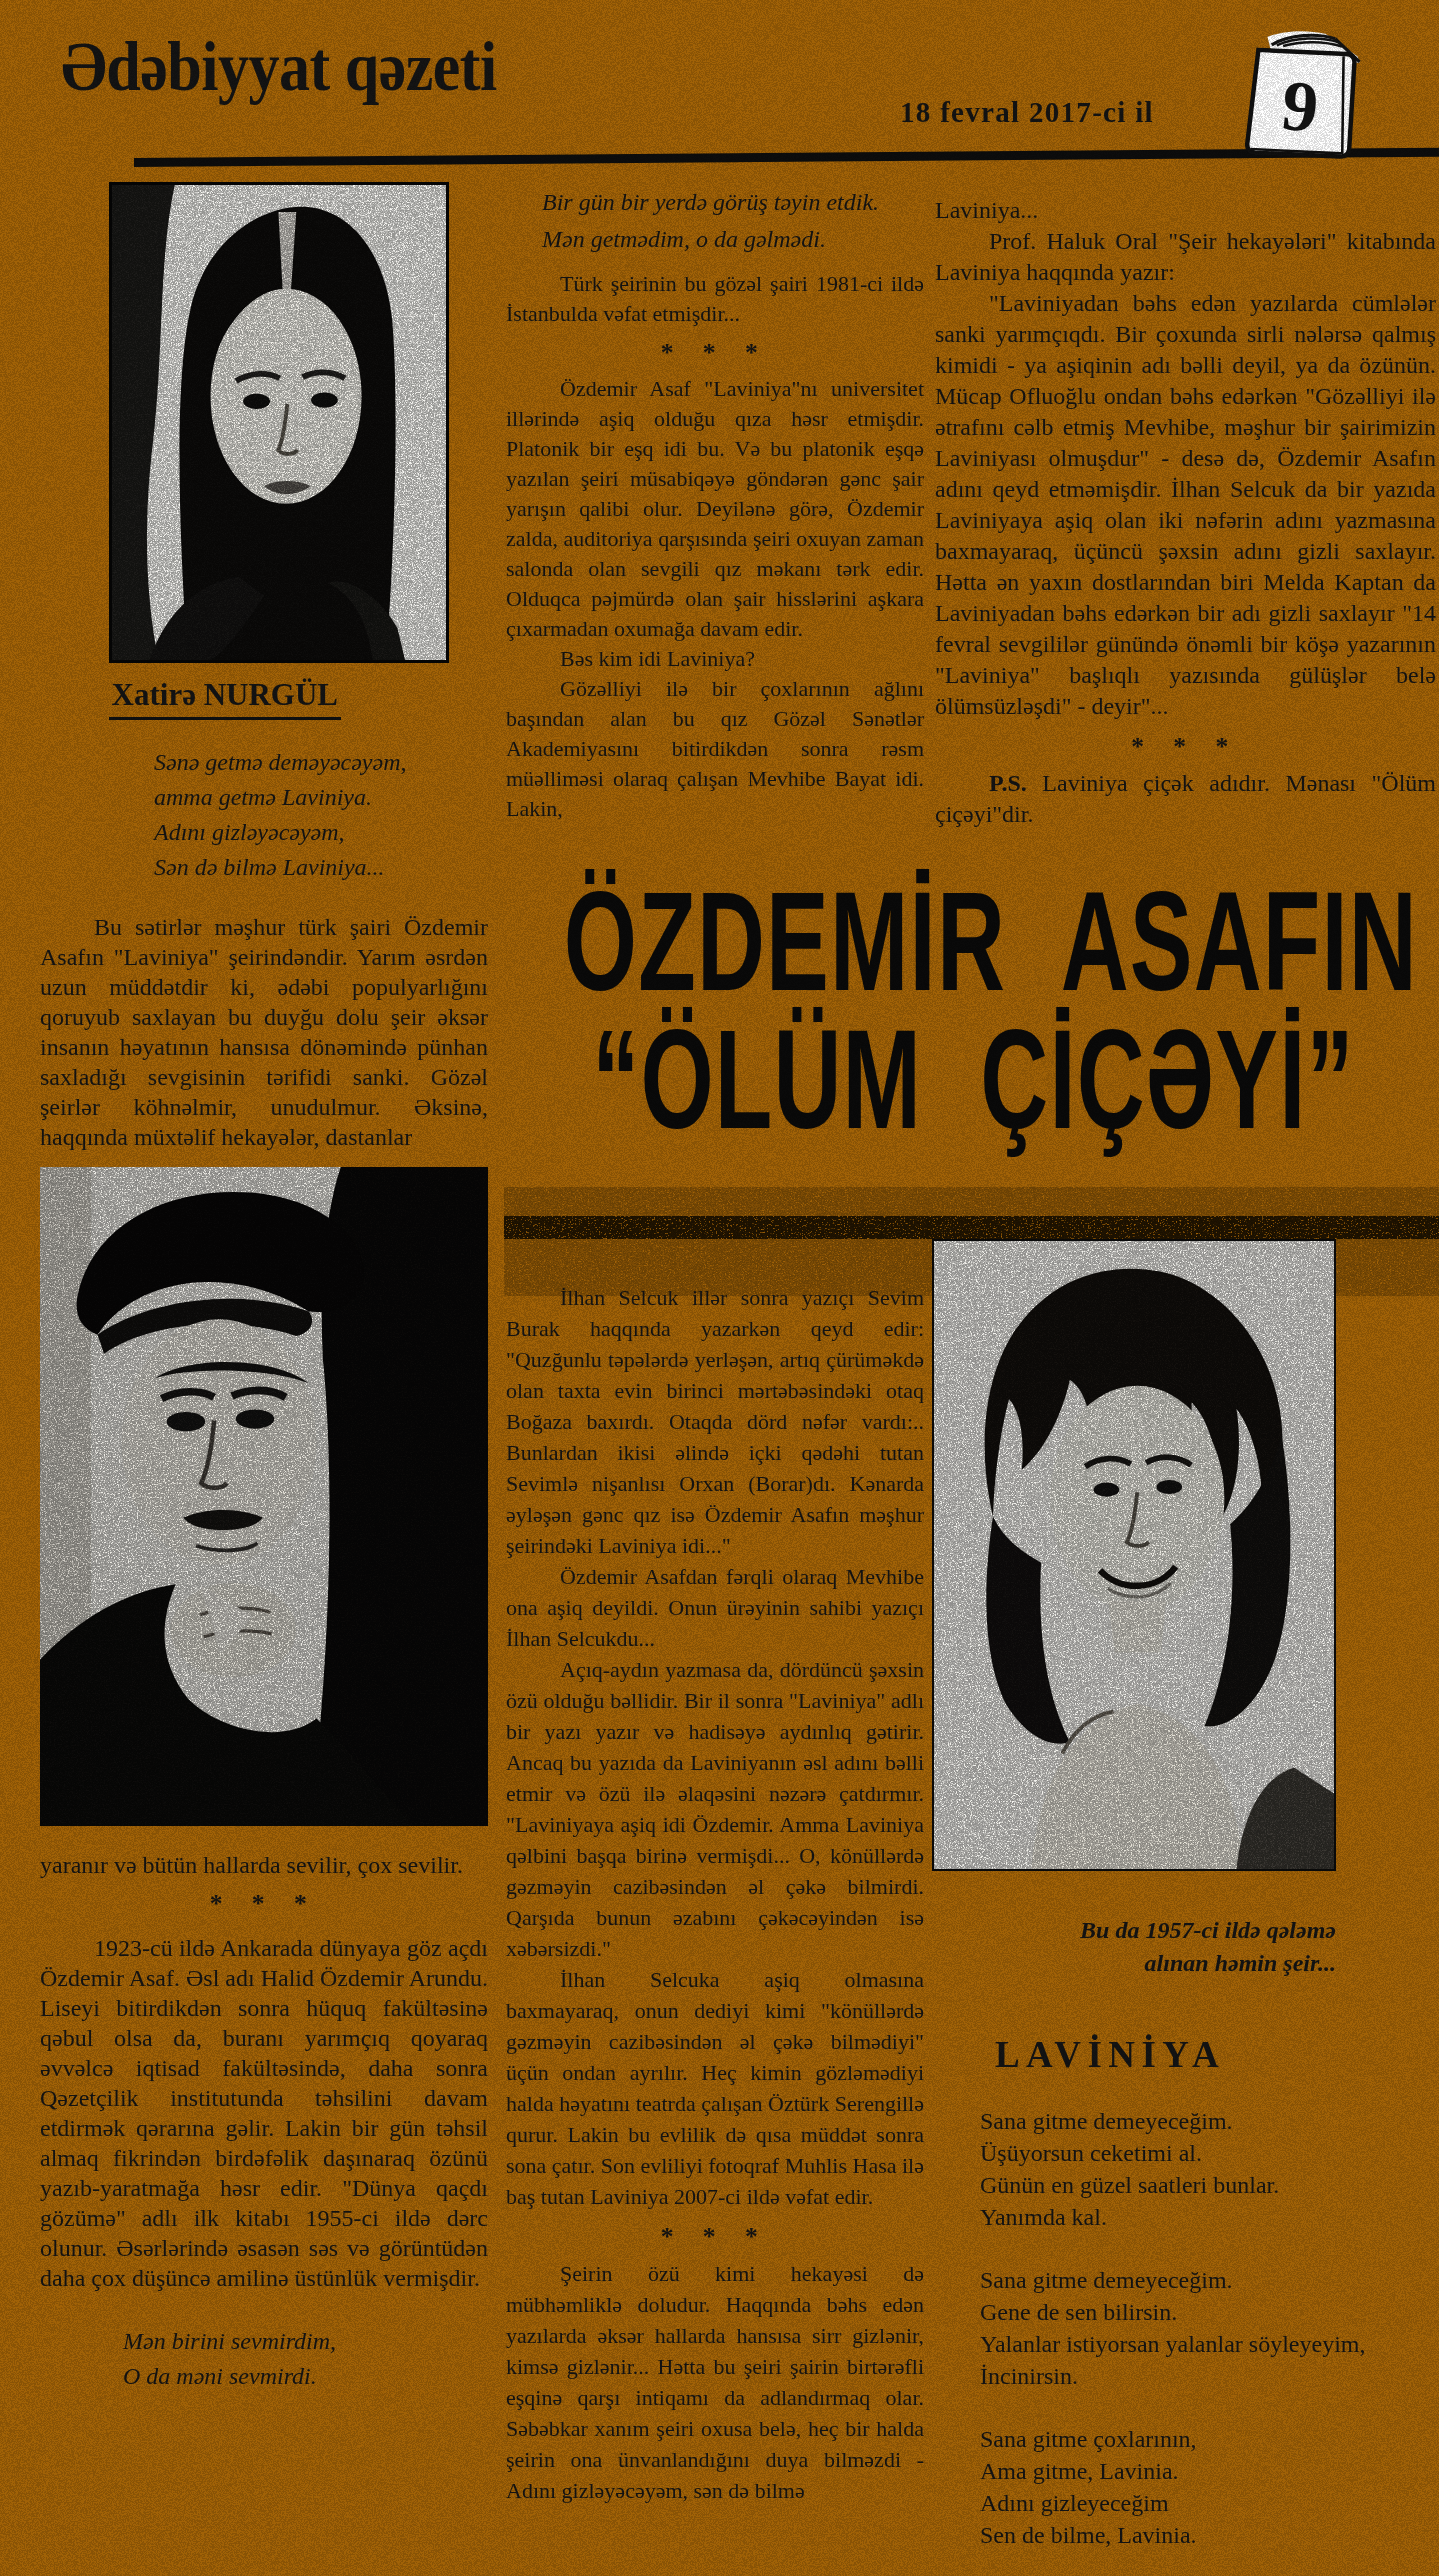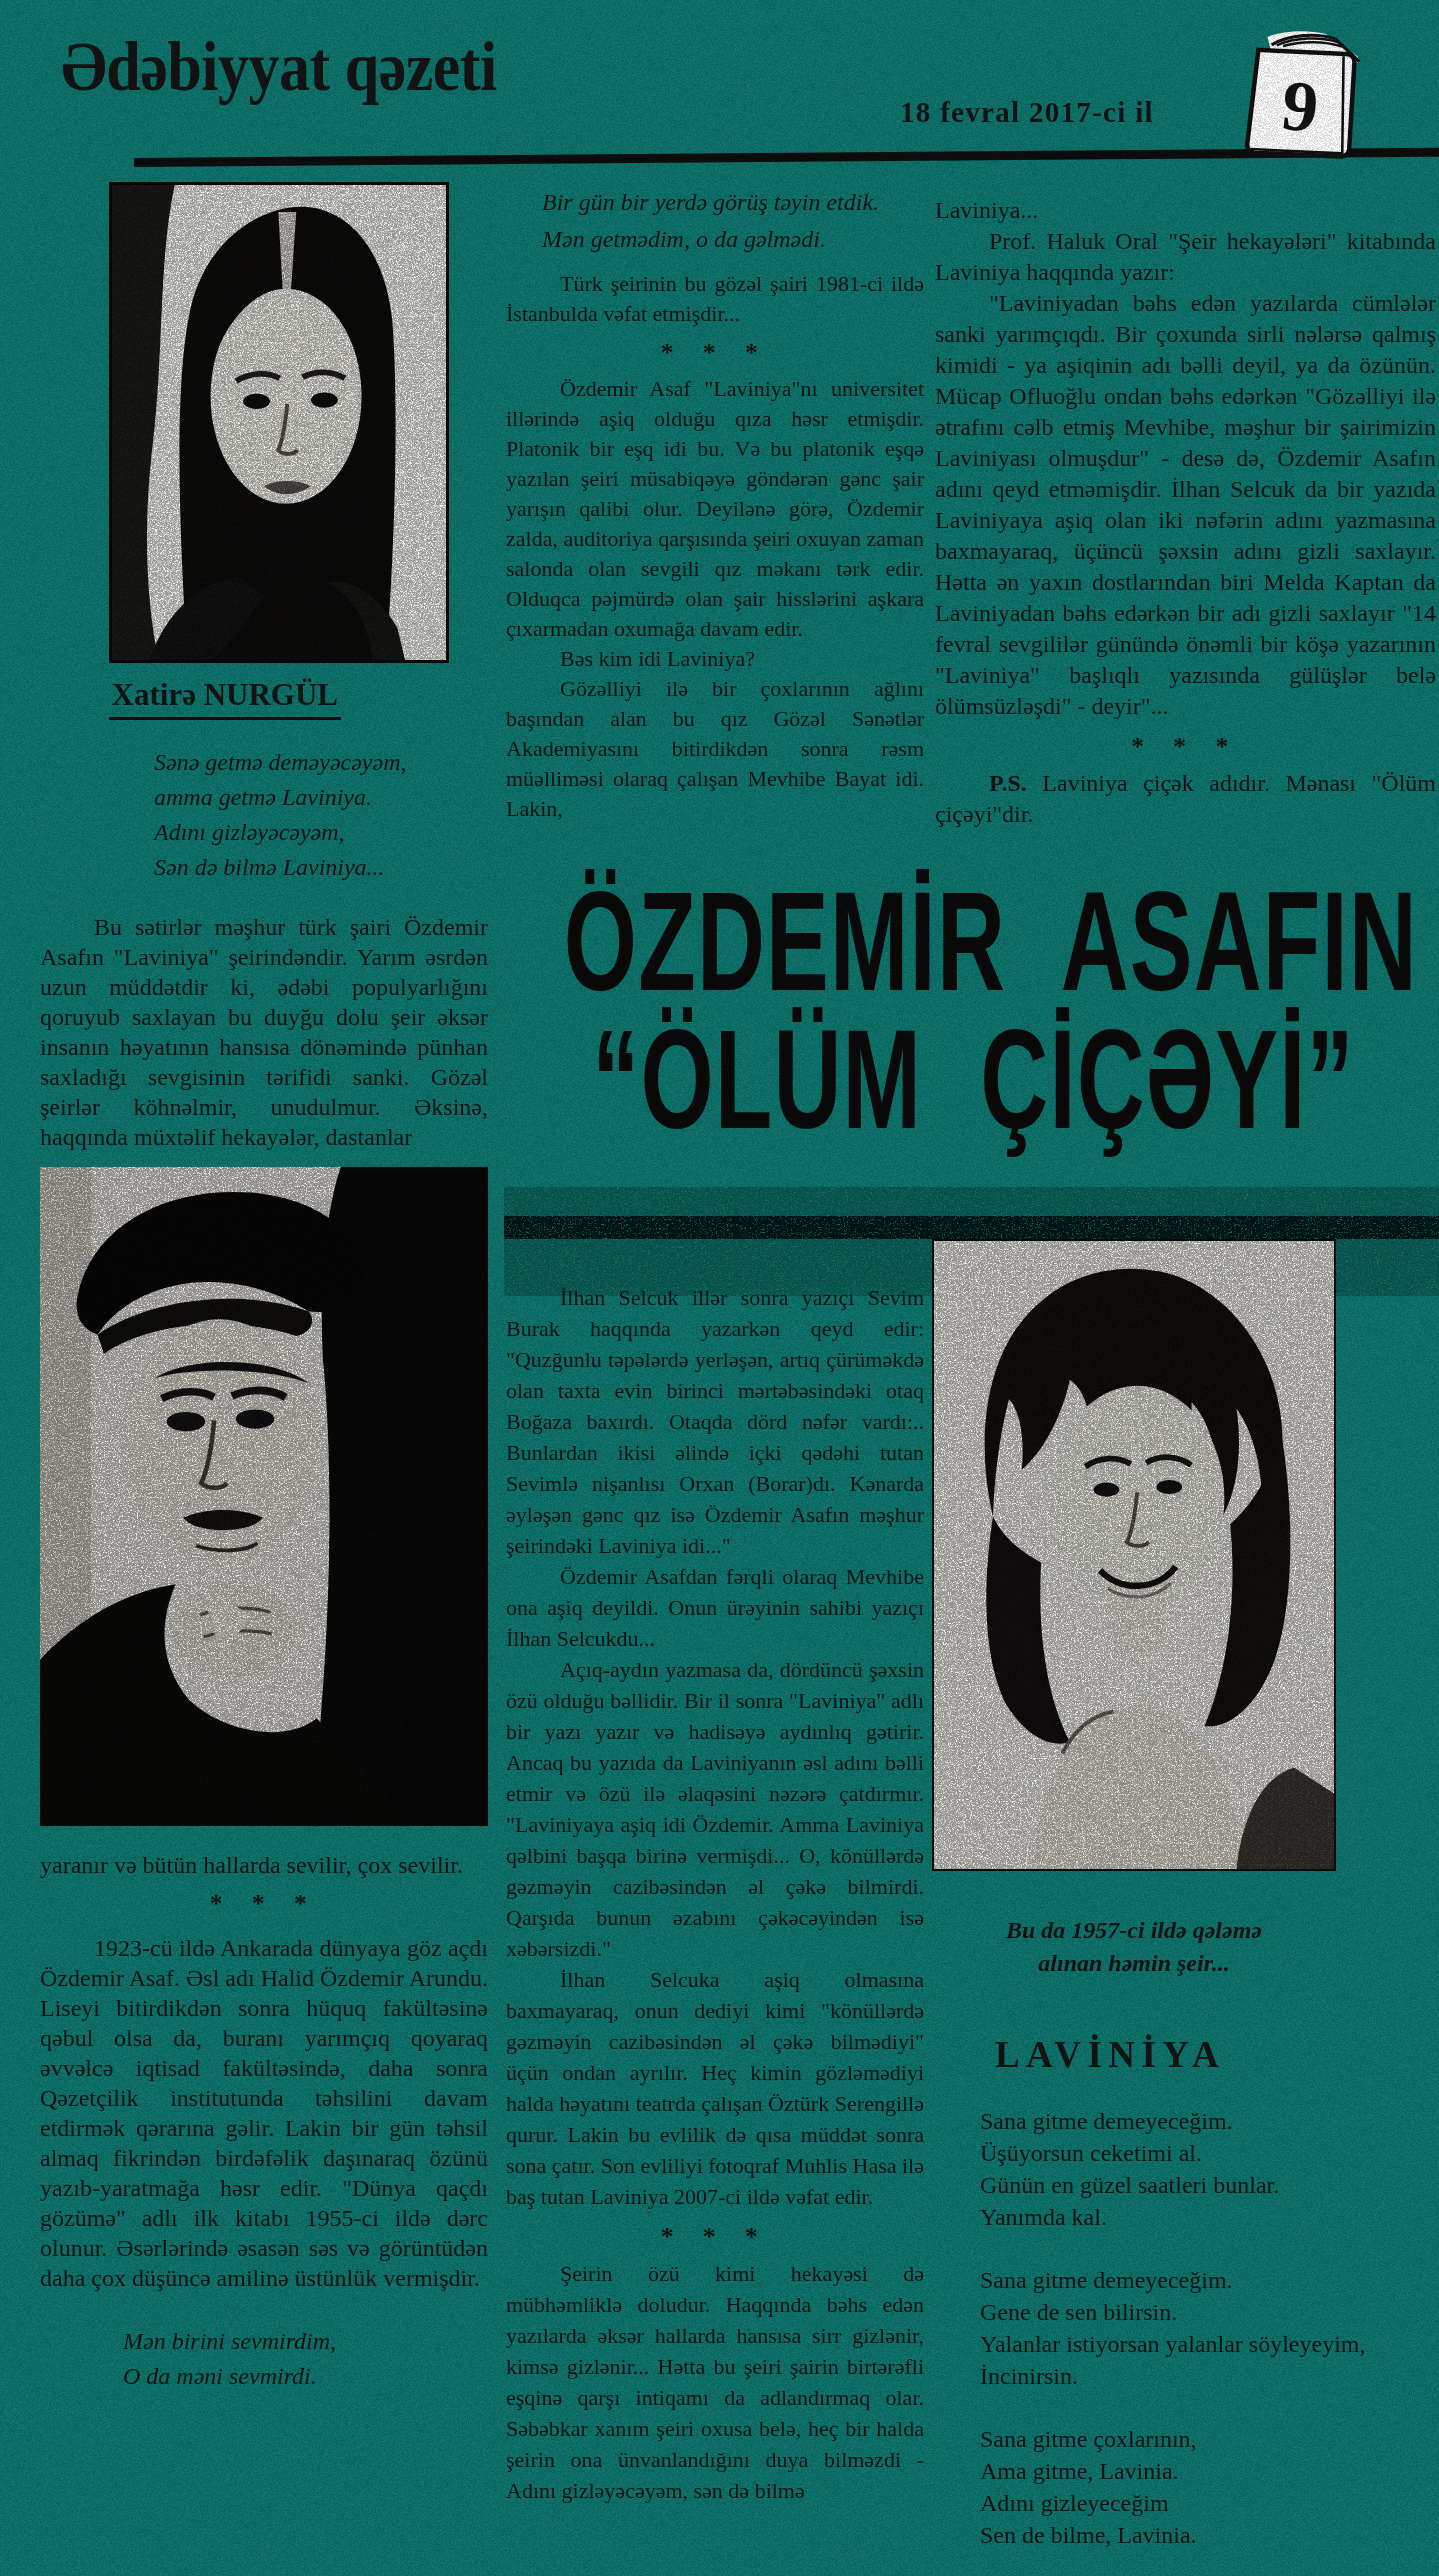--- a/index.html
+++ b/index.html
@@ -1,18 +1,18 @@
 <!DOCTYPE html>
 <html style="font-size:10.2px"><head>
 <meta charset="utf-8">
 <style>
   html,body{margin:0;padding:0;background:#777;}
   #page{
     position:relative; width:1439px; height:2576px;
-    background:#0f766e; overflow:hidden;
+    background:#a16207; overflow:hidden;
     font-family:"Liberation Serif", serif; color:#141414;
   }
   
   .masthead{
     position:absolute; left:61px; top:28px;
     font-size:69px; font-weight:bold; letter-spacing:-0.6px;
     transform:scaleX(.9); transform-origin:left top; white-space:nowrap;
   }
   .issue-date{
     position:absolute; left:900px; top:96px;
@@ -63,21 +63,21 @@
     display:block; font-family:"Liberation Sans", sans-serif; font-weight:700;
     font-size:107px; line-height:129px; letter-spacing:1.3px; word-spacing:35px;
     transform:scale(.88,1.32); transform-origin:center; white-space:nowrap; color:#0a0a0a;
   }
   .hl-line + .hl-line{ margin-top:9px; }
   
   .col-right-top{ position:absolute; left:935px; top:195px; width:501px;
                   font-size:24px; line-height:31px;}
   .photo3-wrap{ position:absolute; left:932px; top:1239px; width:404px; height:632px;
                 border:2.6px solid #0a0a0a; box-sizing:border-box;}
-  .caption3{ position:absolute; left:932px; top:1914px; width:404px; text-align:center;
+  .caption3{ position:absolute; left:932px; top:1914px; width:404px; text-align:right;
              font-weight:bold; font-style:italic; font-size:24px; line-height:33px;}
   .poem-title{ position:absolute; left:908px; top:2033px; width:404px; text-align:center;
                font-weight:bold; font-size:37px; letter-spacing:6.4px;}
   .poem{ position:absolute; left:980px; top:2105px; width:422px;
          font-size:24px; line-height:32px;}
   .stanza{ margin-bottom:31px; }
   
   .smudge{ position:absolute; left:504px; top:1187px; width:935px; height:109px;}
   .page-grain{ position:absolute; inset:0; pointer-events:none;}
 </style>

